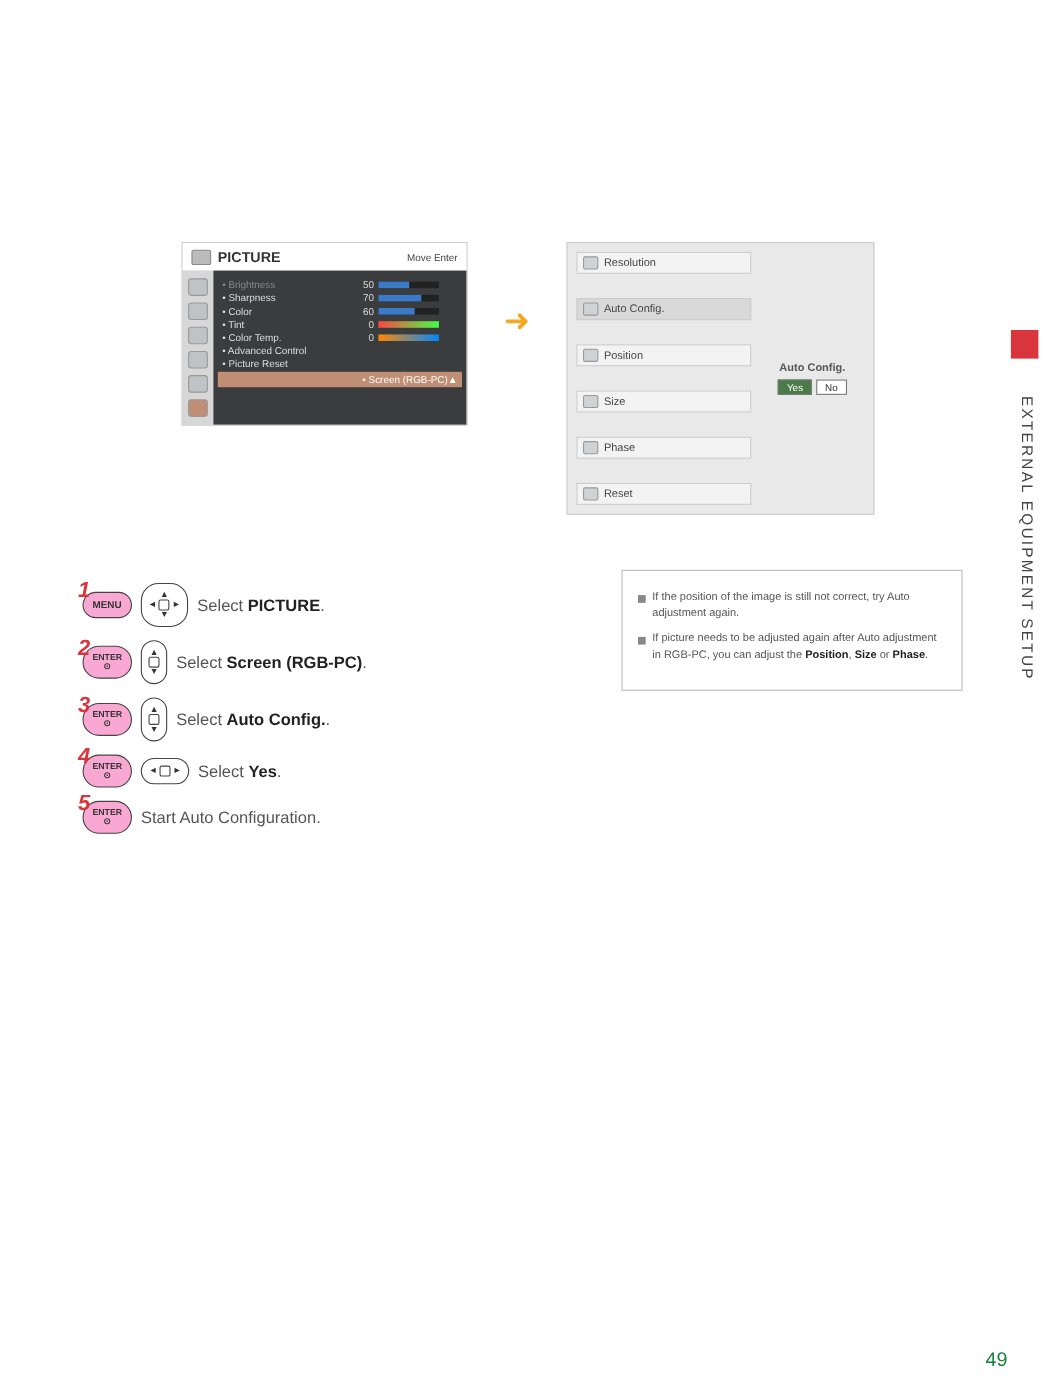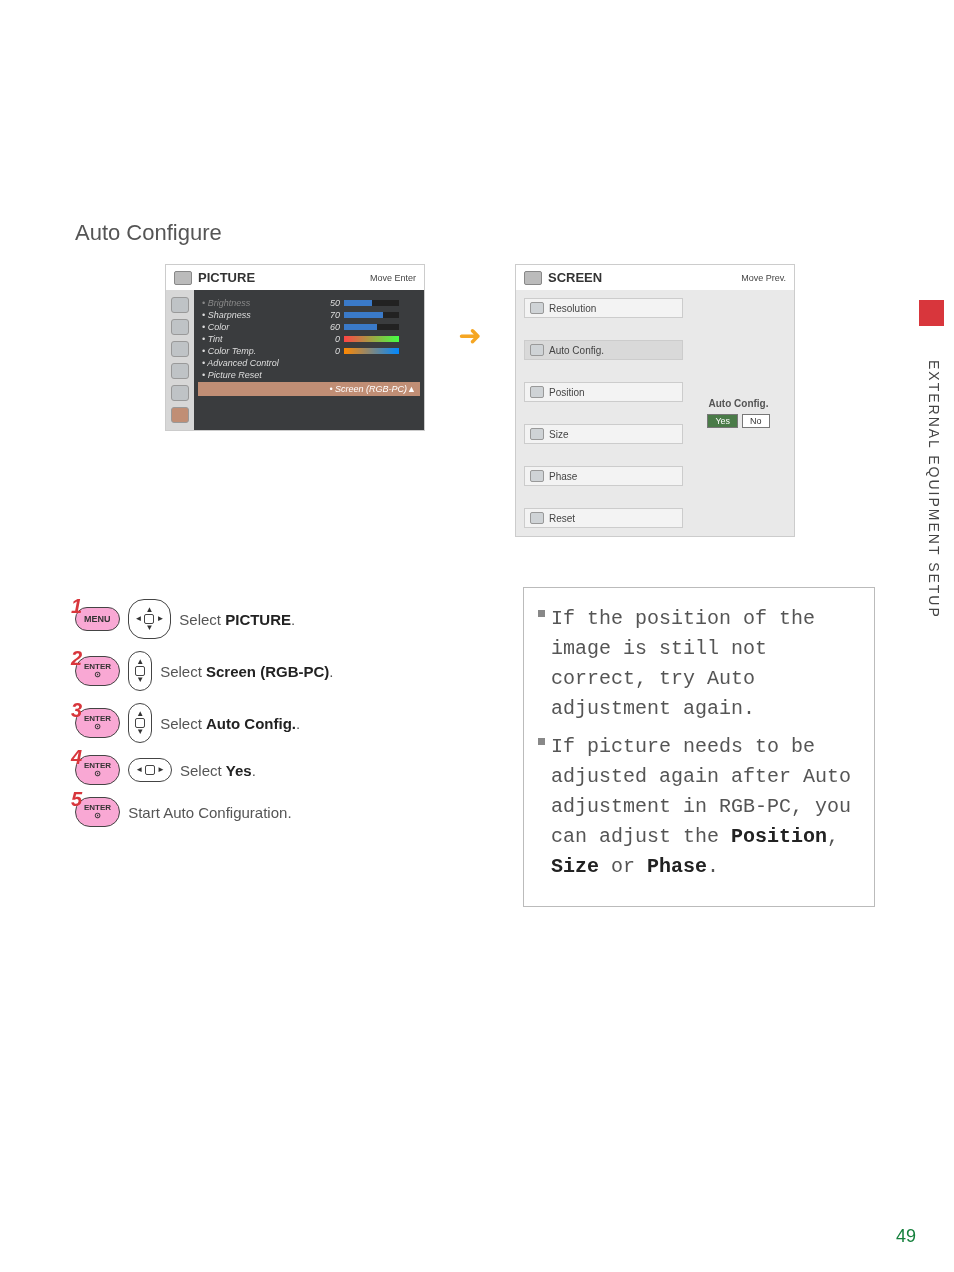--- a/index.html
+++ b/index.html
@@ -89,21 +89,20 @@
     font-size: 13px;
     color: #333;
     flex: 1;
   }
   .panel-header .hright {
     font-size: 9px;
     color: #444;
   }
   .panel-body {
     display: flex;
-    font-style: italic;
   }
   .side-icons {
     width: 28px;
     background: #d7d7d7;
     display: flex;
     flex-direction: column;
     align-items: center;
     padding: 4px 0;
   }
   .side-icons .ic {
@@ -269,27 +268,26 @@
   .nav-pad .mrow { display:flex; gap:2px; align-items:center; }
   .nav-pad .sq { width:10px;height:10px;border:1px solid #444;border-radius:2px; }
   .nav-arrow { font-size:8px; color:#333; }
   .step-text {
     font-size:15px;
     color:#555;
   }
   .step-text b { color:#222; }
 
   .note-box {
-    width: 352px;
+    width: 310px;
     border:1px solid #bbb;
     padding:16px 14px;
-    font-size:20px;
+    font-size:10px;
     color:#555;
     line-height:1.5;
-    font-family:Liberation Mono, monospace;
   }
   .note-box ul { list-style:none; }
   .note-box li { display:flex; gap:6px; margin-bottom:8px; }
   .note-box li::before {
     content:"";
     width:7px;height:7px;background:#888;
     margin-top:6px;
     flex-shrink:0;
   }
   .note-box b { color:#222; }
@@ -305,21 +303,20 @@
 </head>
 <body>
 
 <div class="side-tab">
   <div class="red-bar"></div>
   <div class="vtext">EXTERNAL EQUIPMENT SETUP</div>
 </div>
 
 <div class="page-content">
 
-  <h2 class="section-title">Auto Configure</h2>
 
   <div class="menus-row">
 
     <div class="picture-panel">
       <div class="panel-header">
         <div class="hicon"></div>
         <div class="htitle">PICTURE</div>
         <div class="hright">Move    Enter</div>
       </div>
       <div class="panel-body">
@@ -373,25 +370,20 @@
             <span>• Screen (RGB-PC)</span>
             <span class="upicon">▲</span>
           </div>
         </div>
       </div>
     </div>
 
     <div class="arrow">➜</div>
 
     <div class="screen-panel">
-      <div class="panel-header">
-        <div class="hicon"></div>
-        <div class="htitle">SCREEN</div>
-        <div class="hright">Move    Prev.</div>
-      </div>
       <div class="screen-body">
         <div class="screen-list">
           <div class="sitem">
               <span class="sicon"></span>
               <span>Resolution</span>
             </div>
           <div class="sitem selected">
               <span class="sicon"></span>
               <span>Auto Config.</span>
             </div>

